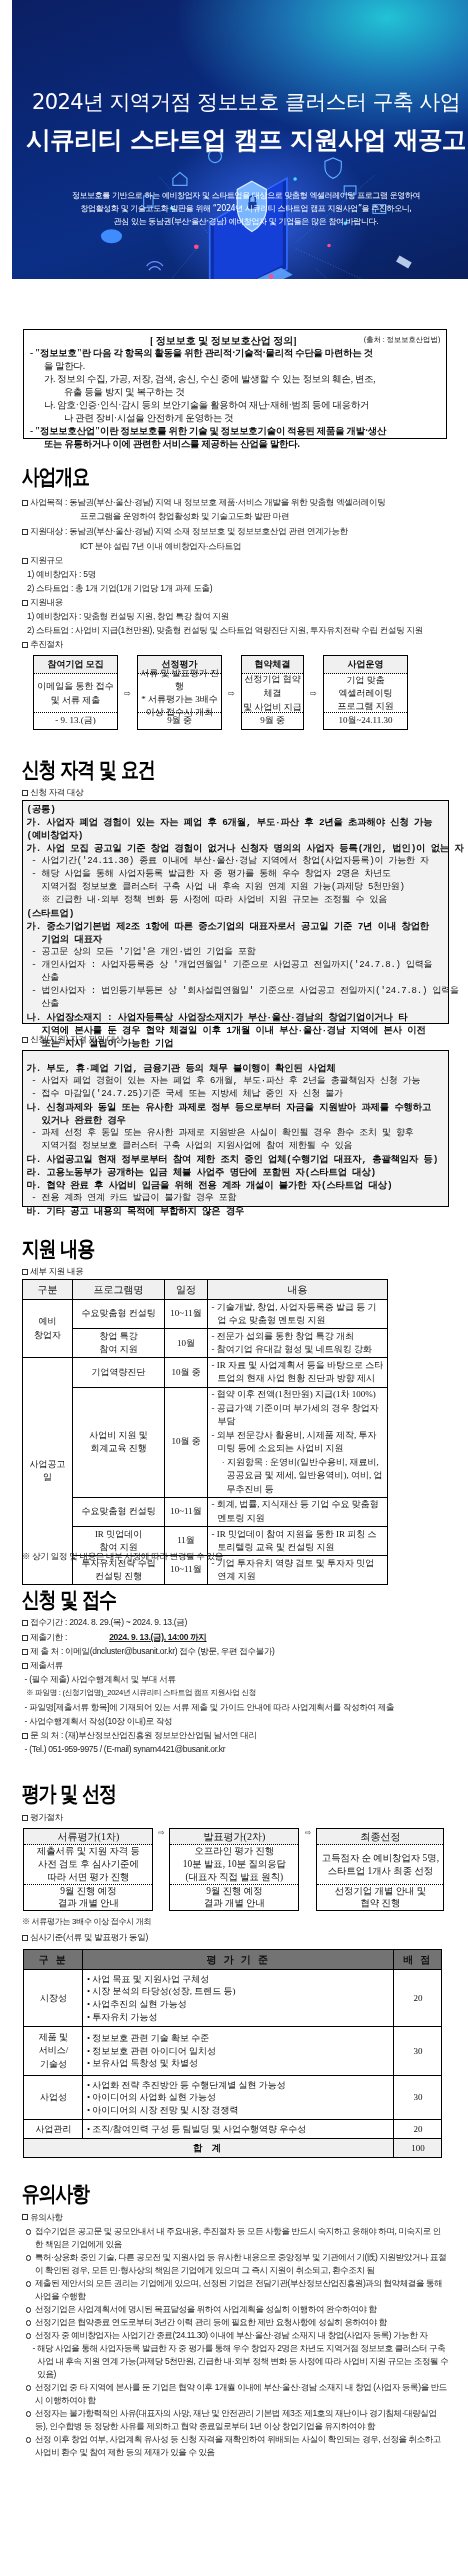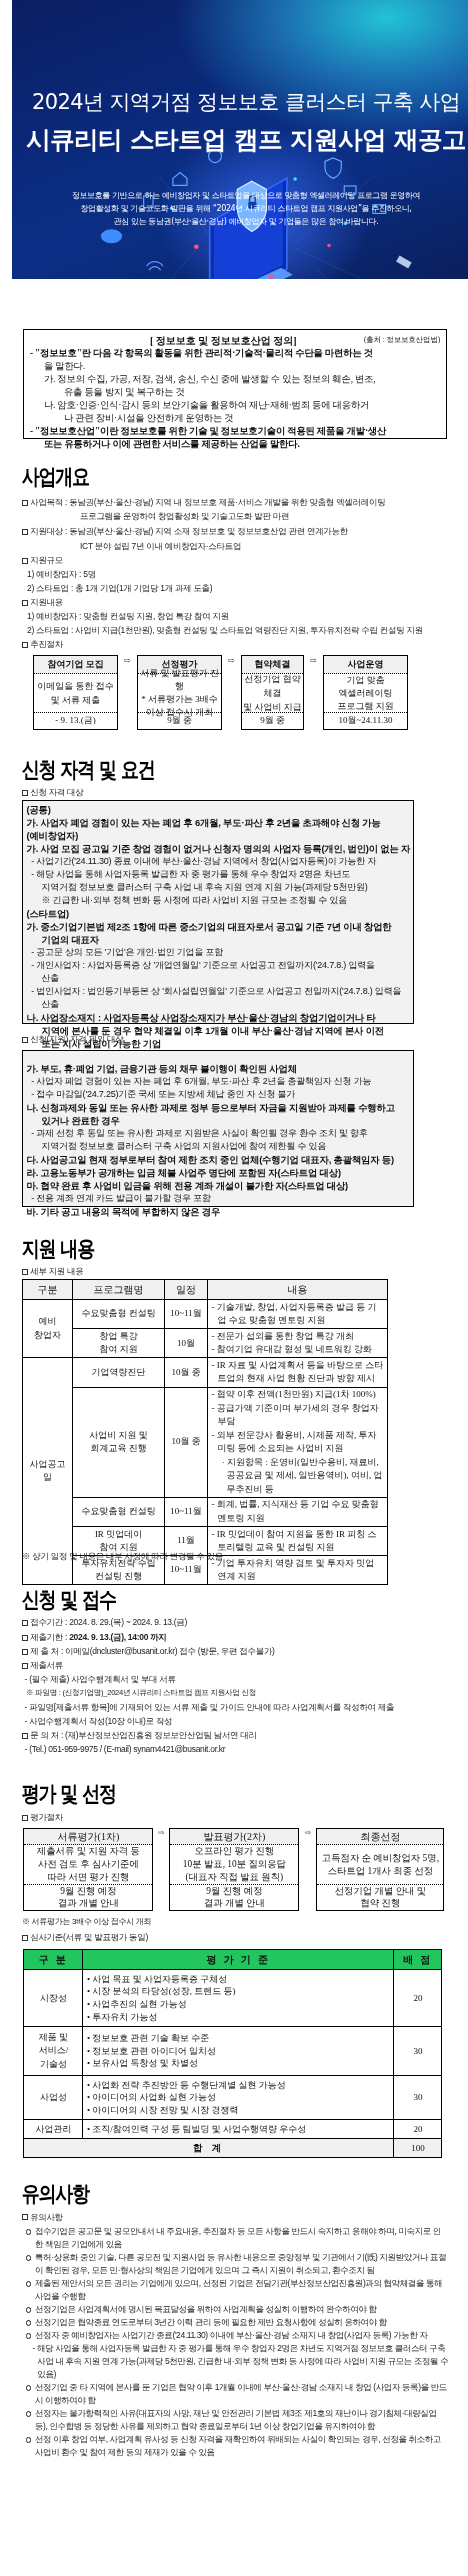--- a/index.html
+++ b/index.html
@@ -36,34 +36,34 @@
 
   
   .sec-title { position: absolute; left: 21.7px; font-family: "DejaVu Sans", sans-serif; font-weight: bold;
     font-size: 18px; letter-spacing: -1.2px; color: #000; transform: scaleY(1.2); transform-origin: left top; }
 
   .line { position: absolute; left: 22px; font-family: "Liberation Sans", sans-serif; font-size: 8.5px;
     letter-spacing: -0.3px; color: #222; white-space: nowrap; }
   .line .cb { display: inline-block; width: 5.9px; height: 5.9px; border: 0.6px solid #333; margin-right: 2.3px; vertical-align: -0.6px; }
   .line.sub { left: 27px; }
   .line.cont { left: 80px; }
-  .u { font-weight: bold; }
-
-  
-  .flow { position: absolute; display: flex; align-items: flex-start; }
+  .u { text-decoration: underline; font-weight: bold; margin-left: 40px; }
+
+  
+  .flow { position: absolute; display: flex; align-items: center; }
   .flow .box { border: 1.2px solid #000; background: #fff; display: flex; flex-direction: column;
     font-family: "Liberation Serif", serif; text-align: center; font-size: 9px; }
   .flow .box .bh { background: #f0f0f0; font-weight: bold; border-bottom: 0.6px dotted #000; display: flex; align-items: center; justify-content: center; }
   .flow .box .bb { display: flex; align-items: center; justify-content: center; flex-direction: column; line-height: 14px; border-bottom: 0.6px dotted #000; }
   .flow .box .bf { display: flex; align-items: center; justify-content: center; flex-direction: column; line-height: 11.7px; }
   .flow .arrow { text-align: center; font-size: 8.2px; color: #333; }
 
   
-  .graybox { position: absolute; left: 22px; width: 392px; background: #f2f2f2; border: 1.2px solid #000;
-    font-family: Liberation Sans, sans-serif; padding: 2.3px 3.5px; }
+  .graybox { position: absolute; left: 22px; width: 427px; background: #f2f2f2; border: 1.2px solid #000;
+    font-family: Liberation Mono, monospace; padding: 2.3px 3.5px; }
   .graybox p { font-size: 9.4px; line-height: 13px; letter-spacing: -0.2px; white-space: nowrap; }
   .graybox p.b { font-weight: bold; }
   .graybox p.ds { padding-left: 4.7px; font-size: 9px; }
   .graybox p.ds2 { padding-left: 15px; font-size: 9px; }
   .graybox p.ind { padding-left: 15px; }
 
   
   table { border-collapse: collapse; font-family: "Liberation Serif", serif; }
   .support { position: absolute; left: 22px; top: 1279px; width: 366px; border: 1.2px solid #000; }
   .support th { background: #f0f0f0; font-weight: normal; font-size: 10px; height: 20px; border: 0.6px solid #000; border-bottom: 0.9px solid #000; }
@@ -76,21 +76,21 @@
   
   .eflow { position: absolute; left: 23.4px; top: 1828px; display: flex; }
   .eflow .box { border: 1.2px solid #000; display: flex; flex-direction: column; font-family: "Liberation Serif", serif; text-align: center; font-size: 9.4px; }
   .eflow .box .bh { background: #f0f0f0; height: 16.4px; display: flex; align-items: center; justify-content: center; border-bottom: 0.6px dotted #000; font-size: 10px; }
   .eflow .box .bb { height: 40px; display: flex; flex-direction: column; align-items: center; justify-content: center; border-bottom: 0.6px dotted #000; line-height: 13px; }
   .eflow .box .bf { height: 25px; display: flex; flex-direction: column; align-items: center; justify-content: center; line-height: 11.7px; }
   .eflow .arrow { font-size: 7.6px; color: #333; text-align: center; }
 
   
   .criteria { position: absolute; left: 23.4px; top: 1949px; width: 419px; border: 1.2px solid #000; }
-  .criteria th { background: #22c55e; font-size: 10px; font-weight: bold; height: 20px; border: 0.6px solid #000; letter-spacing: 2.3px; }
+  .criteria th { background: #737373; font-size: 10px; font-weight: bold; height: 20px; border: 0.6px solid #000; letter-spacing: 2.3px; }
   .criteria td { border: 0.6px solid #000; font-size: 9px; line-height: 12.6px; vertical-align: middle; }
   .criteria td.c { text-align: center; }
   .criteria td.items { padding: 2.3px 3.5px; }
   .criteria td.items div::before { content: "• "; }
   .criteria tr.total td { background: #f0f0f0; height: 19.3px; }
   .criteria tr.total td.lbl { font-weight: bold; text-align: center; letter-spacing: 3.5px; font-size: 9.4px; }
 
   
   .notice { position: absolute; left: 22px; top: 2209px; width: 427px; font-family: "Liberation Sans", sans-serif; font-size: 8.5px; letter-spacing: -0.4px; color: #222; }
   .notice .item { position: relative; padding-left: 13px; line-height: 13px; margin-bottom: 0; }
@@ -411,21 +411,21 @@
     <tr>
       <th>구 분</th>
       <th>평 가 기 준</th>
       <th>배 점</th>
     </tr>
   </thead>
   <tbody>
     <tr>
       <td class="c">시장성</td>
       <td class="items" style="height:57px">
-        <div>사업 목표 및 사업자등록증 구체성</div>
+        <div>사업 목표 및 지원사업 구체성</div>
           <div>시장 분석의 타당성(성장, 트렌드 등)</div>
           <div>사업추진의 실현 가능성</div>
           <div>투자유치 가능성</div>
       </td>
       <td class="c">20</td>
     </tr>
     <tr>
       <td class="c" style="white-space:pre-line;line-height:13.5px">제품 및
 서비스/
 기술성</td>

